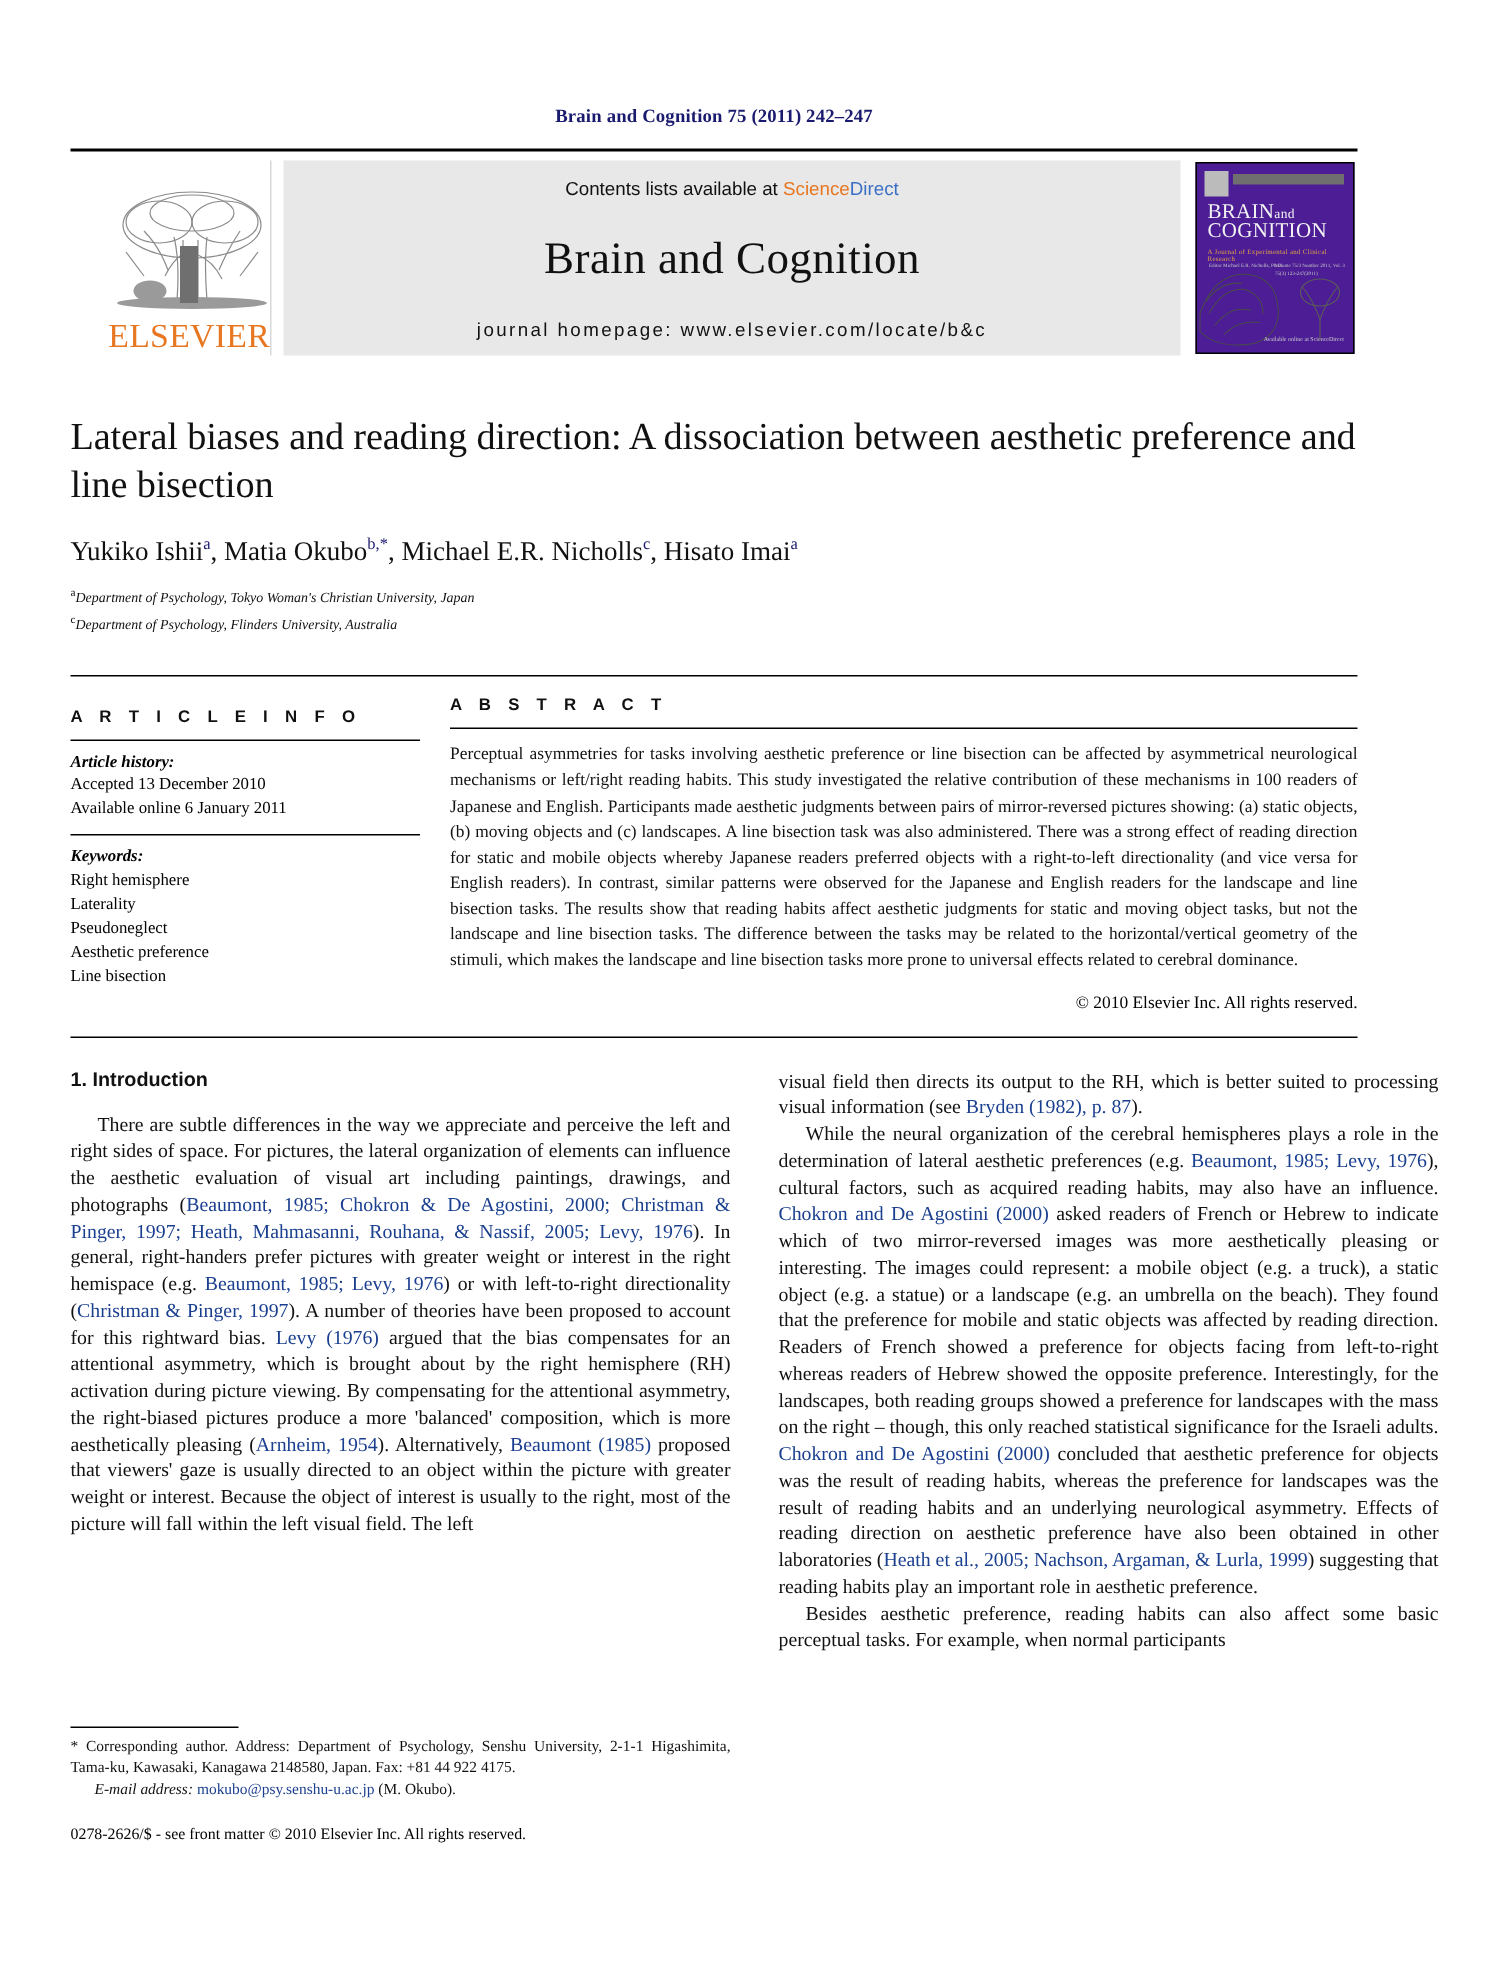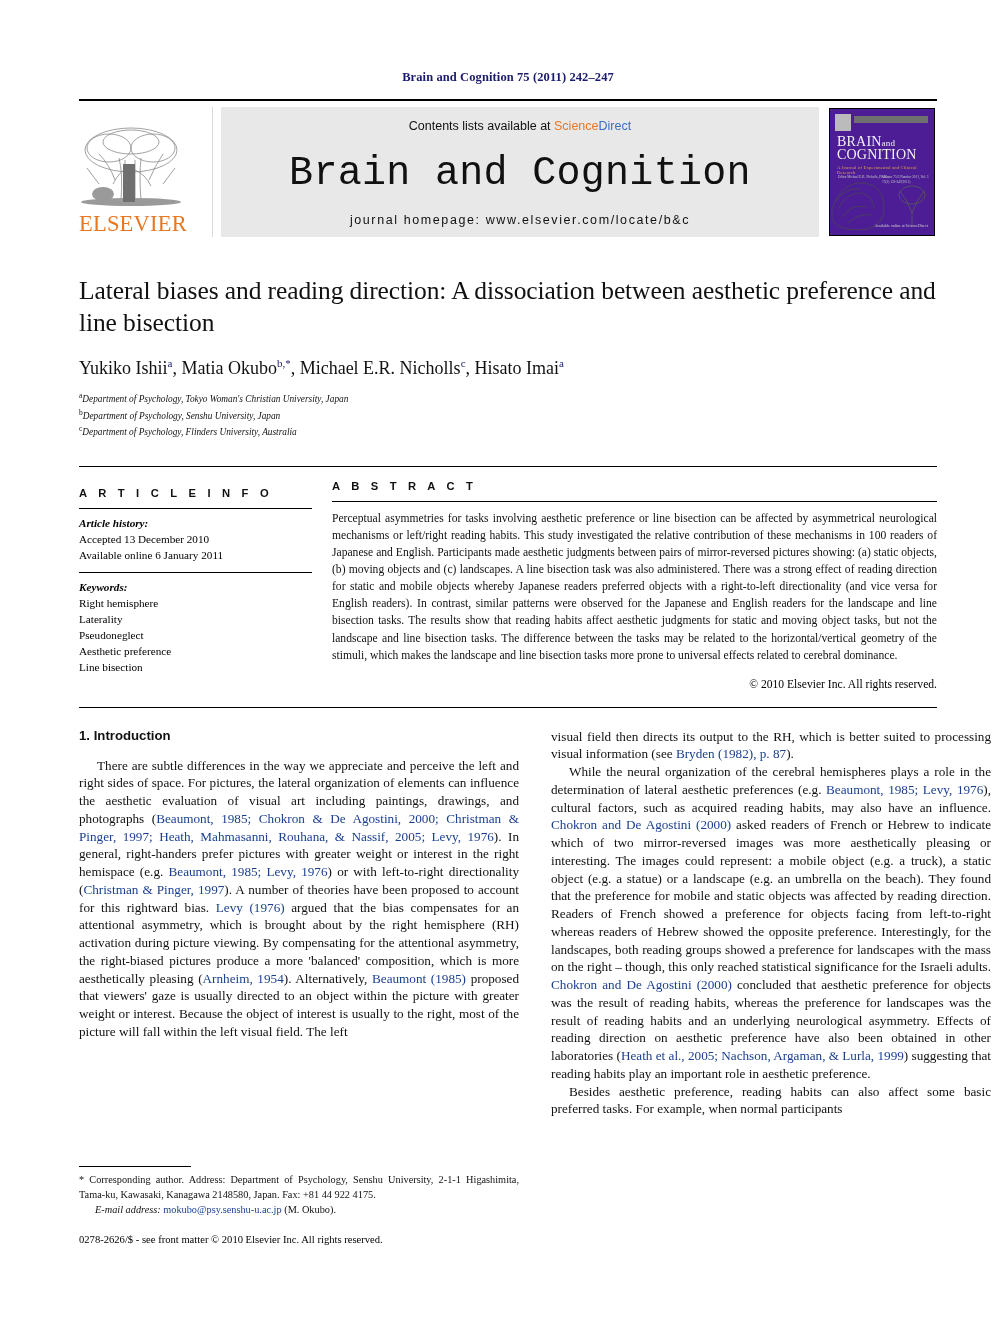--- a/index.html
+++ b/index.html
@@ -14,21 +14,20 @@
     color: #000000;
     position: relative;
     overflow: hidden;
   }
   .page {
     position: relative;
     width: 952px;
     height: 1323px;
     box-sizing: border-box;
     padding: 0 47px;
-    margin-left: 32px;
   }
 
   
   .running-head {
     text-align: center;
     font-family: "Liberation Serif", serif;
     font-weight: bold;
     font-size: 12.5px;
     color: #1a1a6e;
     padding-top: 70px;
@@ -42,21 +41,21 @@
     padding-top: 6px;
     display: flex;
     align-items: stretch;
     height: 130px;
   }
   .elsevier-block {
     width: 133px;
     flex: 0 0 133px;
     display: flex;
     flex-direction: column;
-    align-items: flex-start;
+    align-items: flex-end;
     justify-content: flex-end;
     padding-bottom: 2px;
     border-right: 1px solid #d8d8d8;
   }
   .tree-svg { display: block; }
   .elsevier-word {
     font-family: "Liberation Serif", serif;
     font-size: 22.5px;
     letter-spacing: 0.2px;
     color: #E87722;
@@ -75,22 +74,22 @@
     margin-right: 8px;
   }
   .contents-line {
     font-family: "Liberation Sans", sans-serif;
     font-size: 12.5px;
     color: #111;
   }
   .sd-science { color: #E87722; }
   .sd-direct { color: #3b6fc4; }
   .journal-name {
-    font-family: Liberation Mono, monospace;
-    font-size: 40px;
+    font-family: Liberation Serif, serif;
+    font-size: 30px;
     color: #111;
     letter-spacing: 0.3px;
   }
   .homepage-line {
     font-family: Liberation Sans, sans-serif;
     font-size: 12.5px;
     letter-spacing: 1.6px;
     color: #111;
   }
   .cover-block {
@@ -356,21 +355,20 @@
 
     <div class="authors">
       <span>Yukiko Ishii</span><sup>a</sup>,
       <span>Matia Okubo</span><sup>b,*</sup>,
       <span>Michael E.R. Nicholls</span><sup>c</sup>,
       <span>Hisato Imai</span><sup>a</sup>
     </div>
 
     <div class="aff">
       <div><sup>a</sup><span>Department of Psychology, Tokyo Woman's Christian University, Japan</span></div>
-      <div><sup>b</sup><span>Department of Psychology, Senshu University, Japan</span></div>
       <div><sup>c</sup><span>Department of Psychology, Flinders University, Australia</span></div>
     </div>
   </div>
 
   <div class="info-abstract">
 
     <div class="col-info">
       <div class="sec-head">A R T I C L E    I N F O</div>
       <div class="rule"></div>
       <div class="info-block">
@@ -419,17 +417,17 @@
           <div>0278-2626/$ - see front matter © 2010 Elsevier Inc. All rights reserved.</div>
         </div>
       </div>
     </div>
 
     <div class="bcol">
       <p class="para cont"><span>visual field then directs its output to the RH, which is better suited to processing visual information (see </span><span class="ref">Bryden (1982), p. 87</span><span>).</span></p>
 
       <p class="para"><span>While the neural organization of the cerebral hemispheres plays a role in the determination of lateral aesthetic preferences (e.g. </span><span class="ref">Beaumont, 1985; Levy, 1976</span><span>), cultural factors, such as acquired reading habits, may also have an influence. </span><span class="ref">Chokron and De Agostini (2000)</span><span> asked readers of French or Hebrew to indicate which of two mirror-reversed images was more aesthetically pleasing or interesting. The images could represent: a mobile object (e.g. a truck), a static object (e.g. a statue) or a landscape (e.g. an umbrella on the beach). They found that the preference for mobile and static objects was affected by reading direction. Readers of French showed a preference for objects facing from left-to-right whereas readers of Hebrew showed the opposite preference. Interestingly, for the landscapes, both reading groups showed a preference for landscapes with the mass on the right – though, this only reached statistical significance for the Israeli adults. </span><span class="ref">Chokron and De Agostini (2000)</span><span> concluded that aesthetic preference for objects was the result of reading habits, whereas the preference for landscapes was the result of reading habits and an underlying neurological asymmetry. Effects of reading direction on aesthetic preference have also been obtained in other laboratories (</span><span class="ref">Heath et al., 2005; Nachson, Argaman, &amp; Lurla, 1999</span><span>) suggesting that reading habits play an important role in aesthetic preference.</span></p>
 
-      <p class="para">Besides aesthetic preference, reading habits can also affect some basic preferred tasks. For example, when normal participants</p>
+      <p class="para">Besides aesthetic preference, reading habits can also affect some basic perceptual tasks. For example, when normal participants</p>
     </div>
   </div>
 
 </div>
 
 </body></html>

